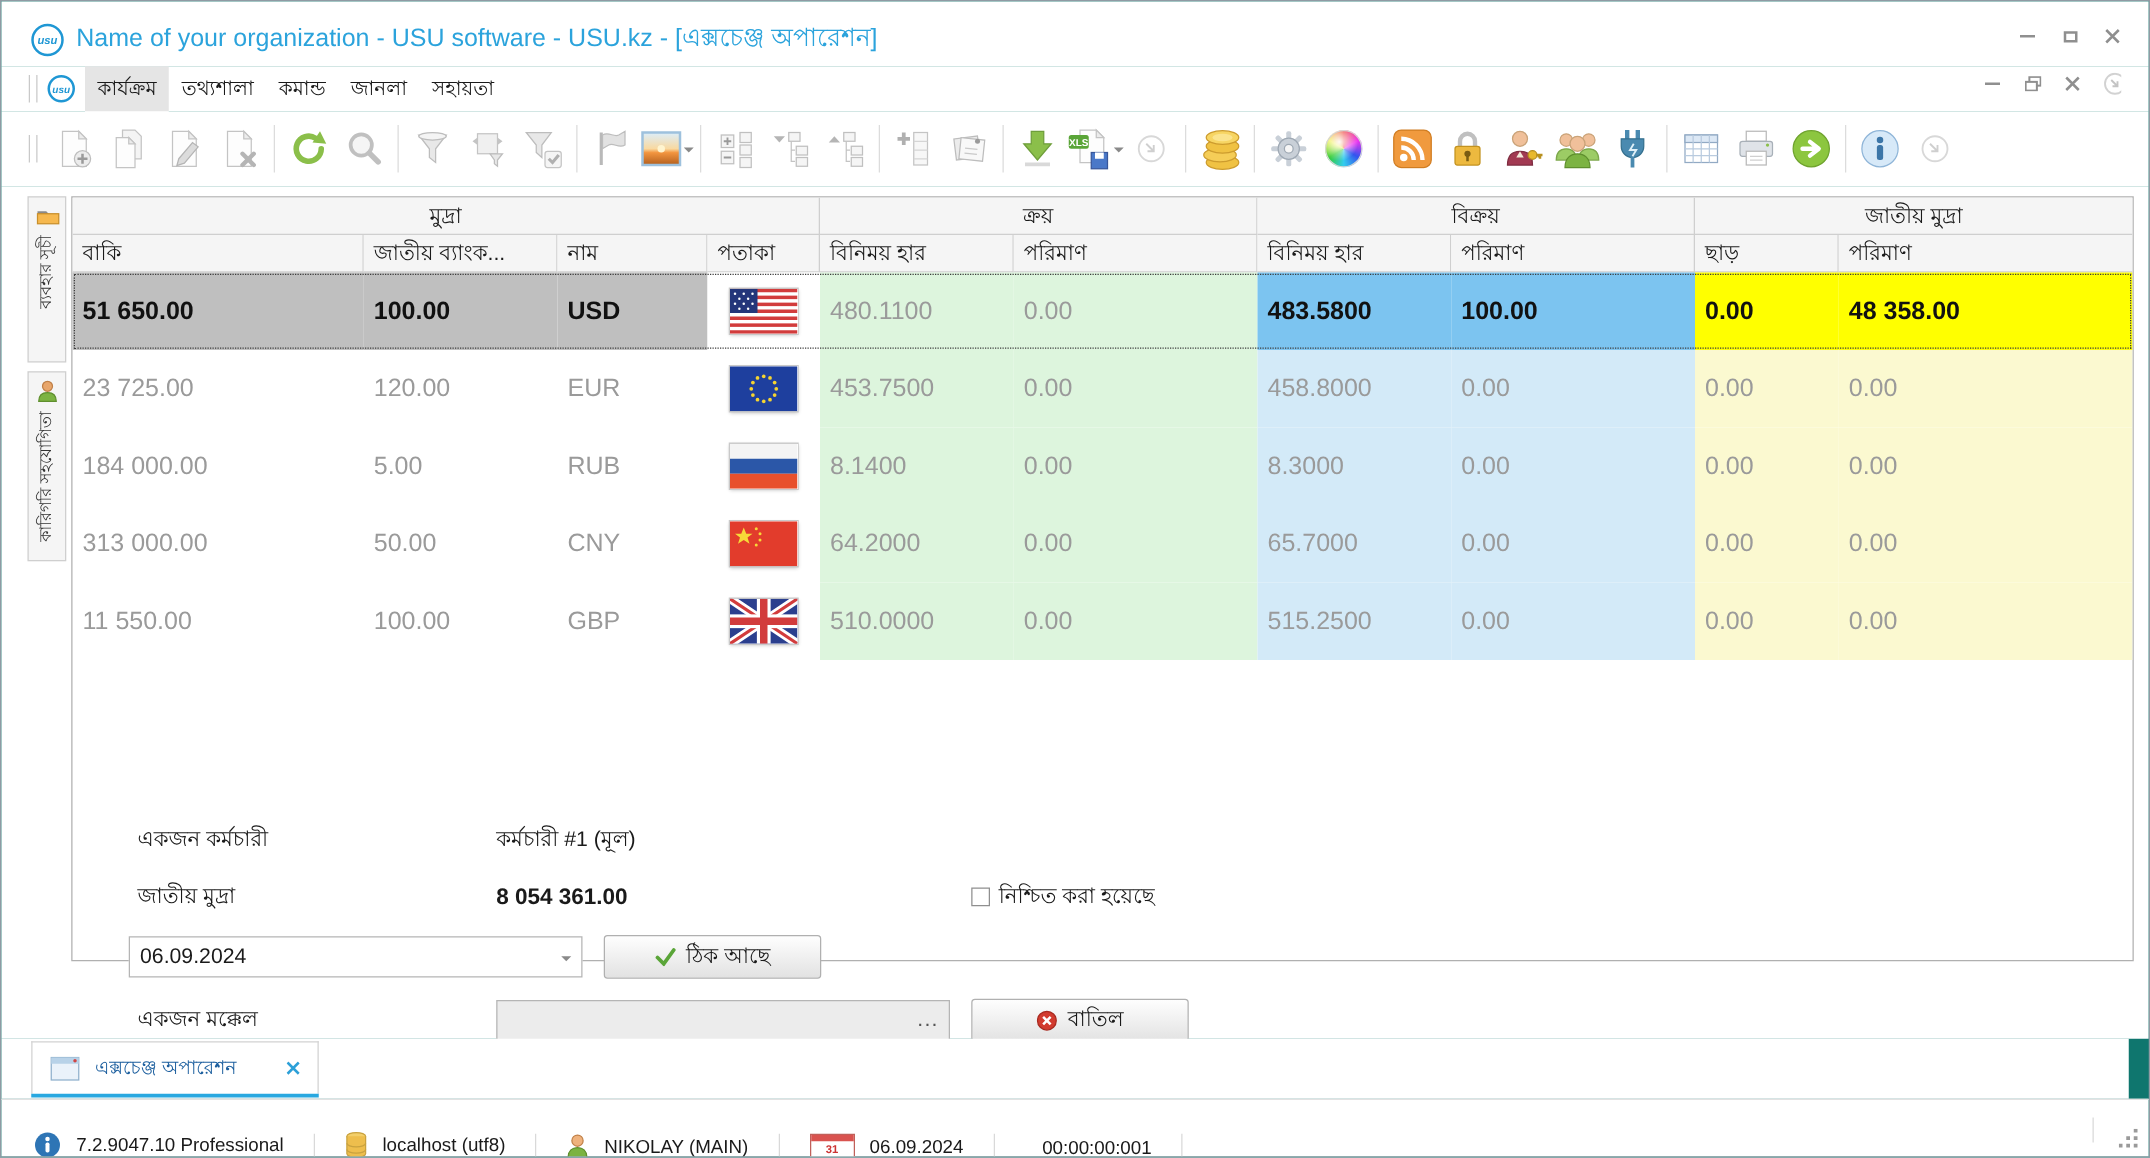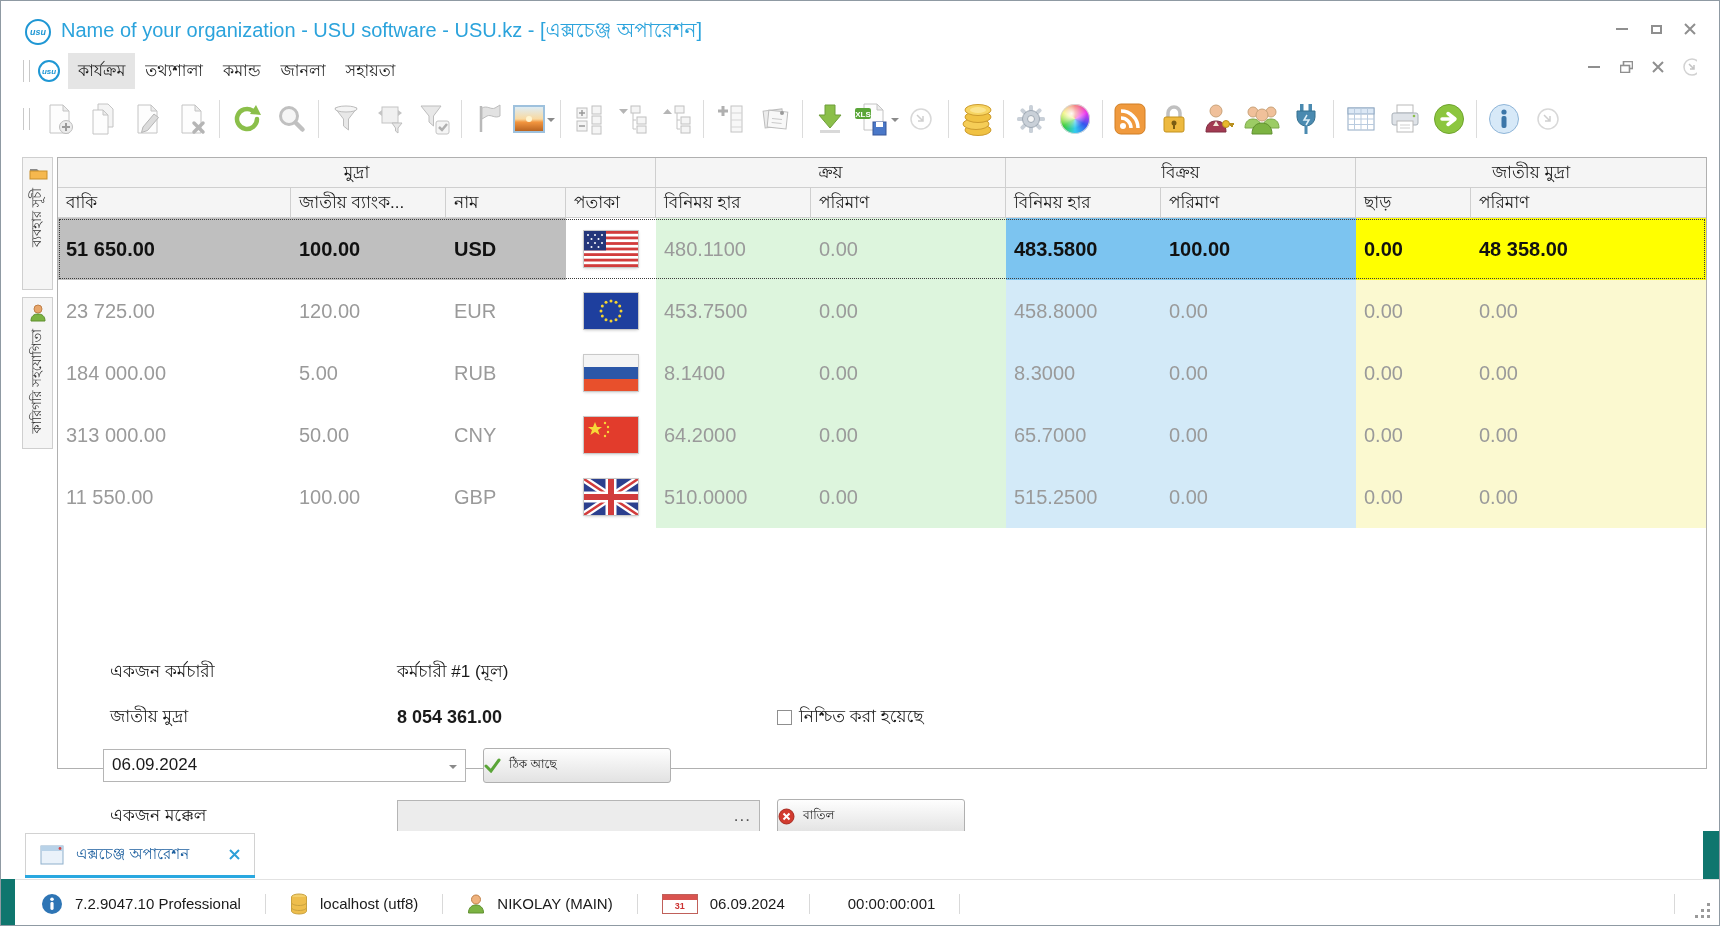--- a/index.html
+++ b/index.html
@@ -69,36 +69,36 @@
   
   .form{position:absolute;left:56px;top:505px;width:1200px;font-size:17px;color:#1a1a1a;margin-left:46px;}
   .frow{display:flex;align-items:center;margin-bottom:9px;}
   .flabel{width:294px;padding-left:7px;box-sizing:border-box;white-space:nowrap;}
   .fvalue{font-size:17px;}
   .fvalue.bold{font-weight:700;font-size:18px;}
   .input{width:363px;height:33px;border:1px solid #b5b5b5;box-sizing:border-box;display:flex;align-items:center;
     padding:0 8px;background:#fff;font-size:17px;}
   .input.disabled{background:#ececec;color:#6a6a6a;}
   .input .spring{flex:1;}
-  .btn{width:188px;height:35px;margin-left:17px;border:1px solid #b0b0b0;border-radius:3px;
-    background:linear-gradient(#fefefe,#e2e2e2);display:flex;align-items:center;gap:8px;
-    font-size:12px;box-sizing:border-box;}
+  .btn{width:174px;height:35px;margin-left:17px;border:1px solid #b0b0b0;border-radius:3px;
+    background:linear-gradient(#fefefe,#e2e2e2);display:flex;align-items:center;justify-content:center;gap:8px;
+    font-size:17px;box-sizing:border-box;}
   .chkgroup{display:flex;align-items:center;gap:7px;margin-left:17px;white-space:nowrap;}
   .checkbox{width:15px;height:15px;border:1px solid #8f8f8f;background:#fff;box-sizing:border-box;}
 
   
   .tabbar{position:absolute;left:0;top:830px;right:16px;height:48px;background:#fff;}
   .tab{position:absolute;left:24px;top:2px;width:230px;height:42px;border:1px solid #d2d2d2;border-bottom:none;
     box-sizing:border-box;display:flex;align-items:center;gap:12px;padding:0 14px;background:#fff;}
   .tab-label{color:#1b5e9e;font-size:15px;white-space:nowrap;flex:1;}
   .tab-underline{position:absolute;left:24px;top:44px;width:230px;height:3px;background:#29a8e0;}
 
   
   .statusbar{position:absolute;left:0;top:878px;right:0;height:47px;border-top:1px solid #e2e2e2;
-    display:flex;align-items:center;font-size:15px;color:#1a1a1a;background:#fff;margin-left:14px;}
+    display:flex;align-items:flex-end;font-size:15px;color:#1a1a1a;background:#fff;}
   .sb-item{display:flex;align-items:center;gap:12px;white-space:nowrap;}
   .sb-sep{width:1px;height:20px;background:#d9d9d9;margin:0 24px;}
   .grip-corner{position:absolute;right:8px;bottom:8px;}
   .sb-rsep{position:absolute;right:44px;top:14px;width:1px;height:20px;background:#d9d9d9;}
   .cal{position:relative;width:36px;height:20px;border:1px solid #c0605a;background:#fff;box-sizing:border-box;}
   .cal i{display:block;height:5px;background:#d9534f;}
   .cal b{display:block;text-align:center;font-size:9px;color:#c33;font-weight:700;line-height:13px;}
 </style>
 </head>
 <body>

